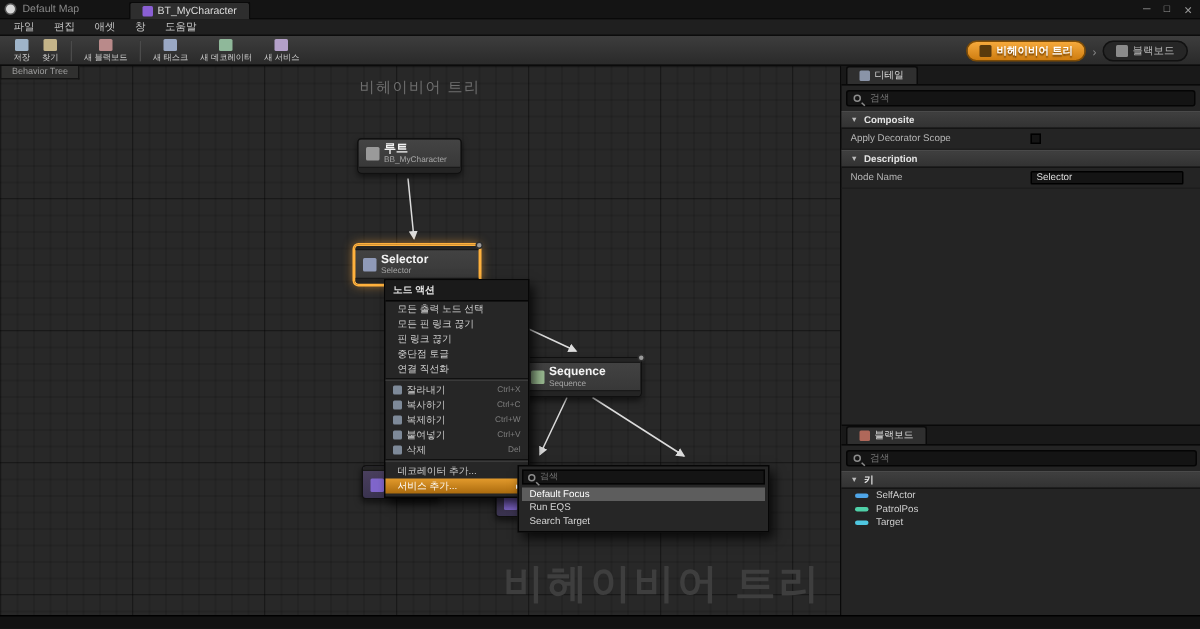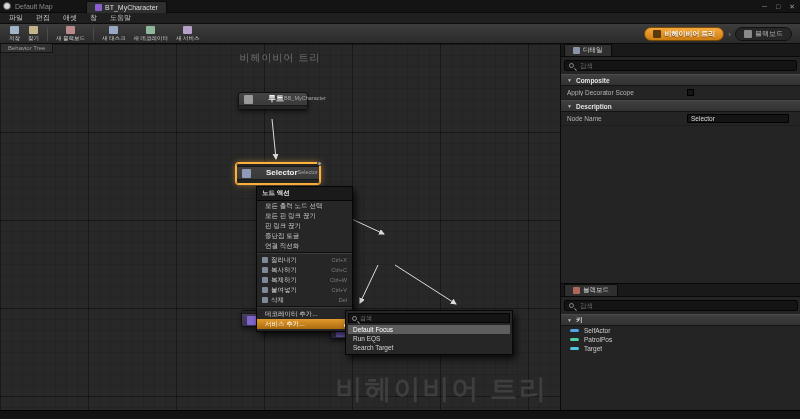--- a/index.html
+++ b/index.html
@@ -61,21 +61,21 @@
   .wm-top { position:absolute; left:160px; top:7px; width:240px; text-align:center; z-index:0;
             font-size:10px; color:#6f6f6f; letter-spacing:1px; }
   .wm-corner { position:absolute; right:12px; bottom:3px; z-index:0; font-size:27px; font-weight:bold;
                color:#3e3e3e; letter-spacing:2px; }
   svg.wires { position:absolute; left:0; top:0; z-index:1; }
 
   .node { position:absolute; z-index:2; border:1px solid #101010; border-radius:3px;
           background:linear-gradient(#444,#363636); box-shadow:0 2px 4px rgba(0,0,0,.55); }
   .node-inner { display:flex; align-items:center; gap:3px; padding:2px 6px 1px 5px; }
   .node-icon { width:9px; height:9px; border-radius:1px; flex:none; }
-  .node-texts { display:flex; flex-direction:row; line-height:1.1;margin-left:12px; }
+  .node-texts { display:flex; flex-direction:column; line-height:1.1; }
   .node-title { font-size:8px; font-weight:bold; color:#f2f2f2; white-space:nowrap; }
   .node-sub { font-size:5.5px; color:#a6a6a6; white-space:nowrap; }
   .pinbar-b { height:4px; background:#242424; border-top:1px solid #191919; border-radius:0 0 2px 2px; }
   .pinbar-t { height:3px; background:#242424; border-bottom:1px solid #191919; border-radius:2px 2px 0 0; }
   .node.selected { border:1px solid #ffb13d; box-shadow:0 0 0 1px #ffb13d, 0 0 7px rgba(255,170,60,.65); }
   .node.task { background:linear-gradient(#4c4160,#3a3350); }
   .node-badge { position:absolute; right:-3px; top:-3px; width:5px; height:5px; border-radius:50%;
                 background:#9a9a9a; border:1px solid #2e2e2e; }
 
   
@@ -242,20 +242,32 @@
       <div class="node-inner">
         <span class="node-icon" style="background:#8f9ab8;"></span>
         <span class="node-texts">
           <span class="node-title">Selector</span>
           <span class="node-sub">Selector</span>
         </span>
       </div>
       <div class="pinbar-b"></div>
     </div>
 
+    <div class="node" style="left:348px; top:194px; width:80px;">
+      <div class="node-badge"></div>
+      <div class="pinbar-t"></div>
+      <div class="node-inner">
+        <span class="node-icon" style="background:#98b88f;"></span>
+        <span class="node-texts">
+          <span class="node-title">Sequence</span>
+          <span class="node-sub">Sequence</span>
+        </span>
+      </div>
+      <div class="pinbar-b"></div>
+    </div>
 
     <div class="node task" style="left:241px; top:266px; width:52px;">
       <div class="pinbar-t"></div>
       <div class="node-inner">
         <span class="node-icon" style="background:#8066cc;"></span>
         <span class="node-texts">
           <span class="node-title">Wait</span>
           <span class="node-sub">Wait: 5.0s</span>
         </span>
       </div>

